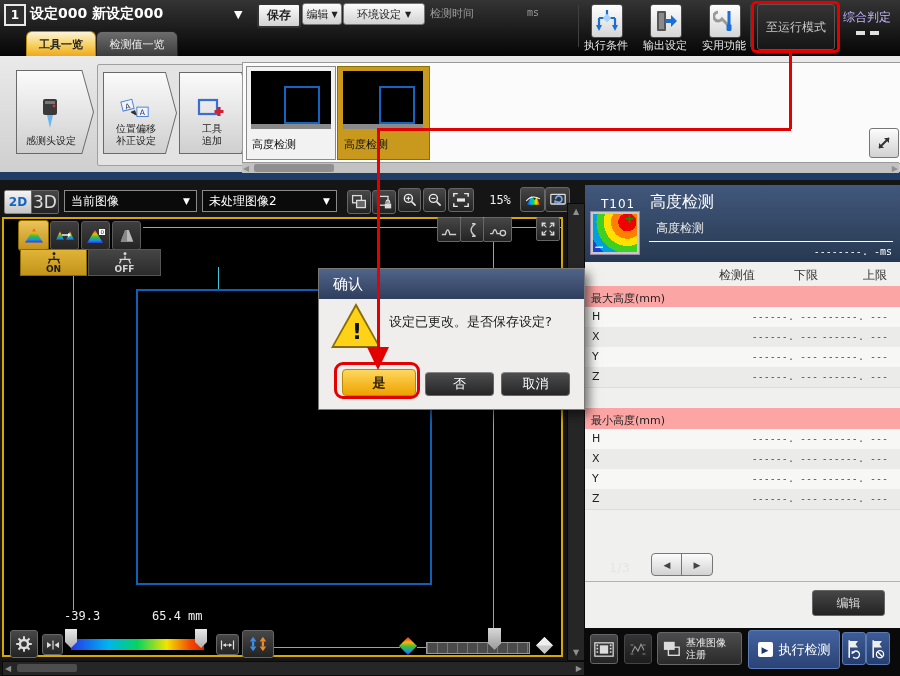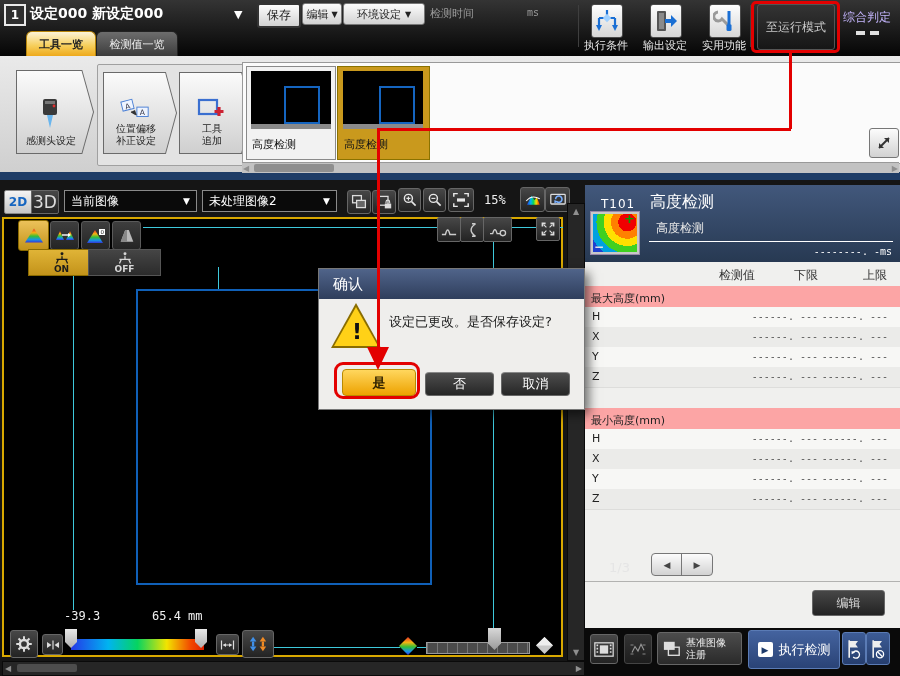--- a/index.html
+++ b/index.html
@@ -54,21 +54,21 @@
   </defs>
 </svg>
 
 <div class="abs" style="left:0;top:0;width:900px;height:56px;background:linear-gradient(#343434,#050505)"></div>
 
 <div class="abs fc" style="left:4px;top:4px;width:18px;height:18px;background:#2e2e2e;border:2px solid #e8e8e8;
             font-size:12px;font-weight:bold;color:#fff">1</div>
 <div class="abs tx" style="left:30px;top:5px;font-size:14px;font-weight:bold;color:#fff">设定000 新设定000</div>
 <div class="abs" style="left:234px;top:8px;color:#fff;font-size:11px">▼</div>
 
-<div class="abs fc lightbtn" style="left:257px;top:3px;width:40px;height:21px;font-size:12px;font-weight:normal;border:2px solid #333">保存</div>
+<div class="abs fc lightbtn" style="left:257px;top:3px;width:40px;height:21px;font-size:12px;font-weight:bold;border:2px solid #333">保存</div>
 <div class="abs fc lightbtn" style="left:302px;top:3px;width:38px;height:20px;font-size:11px;gap:3px">
   <span>编辑</span>
     <span style="font-size:8px">▼</span>
 </div>
 <div class="abs fc lightbtn" style="left:343px;top:3px;width:80px;height:20px;font-size:11px;gap:4px">
   <span>环境设定</span>
     <span style="font-size:8px">▼</span>
 </div>
 
 <div class="abs tx" style="left:430px;top:6px;font-size:11px;color:#9a9a9a">检测时间</div>
@@ -242,21 +242,21 @@
     <path d="M12 12 L17 17" stroke="#e8e8e8" stroke-width="2"></path>
     <path d="M5.5 8 h5" stroke="#e8e8e8" stroke-width="1.4"></path>
   </svg>
 </div>
 <div class="abs fc darkbtn" style="left:448px;top:188px;width:24px;height:22px">
   <svg width="18" height="16" viewBox="0 0 22 20">
     <path d="M2 6 V2 h5 M15 2 h5 v4 M20 14 v4 h-5 M7 18 H2 v-4" stroke="#e8e8e8" stroke-width="1.8" fill="none"></path>
     <rect x="6" y="8" width="10" height="4" fill="#e8e8e8"></rect>
   </svg>
 </div>
-<div class="abs tx mono" style="left:484px;top:193px;width:32px;text-align:left;font-size:12px;color:#f0f0f0">15%</div>
+<div class="abs tx mono" style="left:484px;top:193px;width:32px;text-align:center;font-size:12px;color:#f0f0f0">15%</div>
 
 <div class="abs fc darkbtn" style="left:520px;top:187px;width:23px;height:23px">
   <svg width="18" height="15" viewBox="0 0 22 20">
     <polygon points="3,17 9,5 13,11 16,7 20,17" fill="url(#rbh2)"></polygon>
     <path d="M2 12 q7 -9 18 -3" stroke="#fff" stroke-width="1.4" fill="none"></path>
   </svg>
 </div>
 <div class="abs fc darkbtn" style="left:545px;top:187px;width:23px;height:23px">
   <svg width="18" height="16" viewBox="0 0 22 20">
     <rect x="2" y="3" width="18" height="12" rx="1" stroke="#ddd" stroke-width="1.6" fill="none"></rect>
@@ -296,21 +296,21 @@
     <text x="14.5" y="6.2" font-size="5.5" fill="#222">0</text>
   </svg>
 </div>
 <div class="abs fc pyr" style="left:112px;top:221px;width:27px;height:27px;z-index:3">
   <svg width="18" height="15" viewBox="0 0 20 16">
     <polygon points="8,2 12,2 17,15 3,15" fill="#b9b9b9"></polygon>
     <polygon points="8,2 10,2 10,15 3,15" fill="#888"></polygon>
   </svg>
 </div>
 
-<div class="abs fc" style="left:28px;top:249px;width:65px;height:25px;background:linear-gradient(#e0b437,#c3931a);
+<div class="abs fc" style="left:20px;top:249px;width:65px;height:25px;background:linear-gradient(#e0b437,#c3931a);
             border:1px solid #8a6a00;z-index:3;flex-direction:column;color:#1a1a1a">
   <svg width="20" height="13" viewBox="0 0 20 14" style="color:#1a1a1a">
     <circle cx="10" cy="2" r="1.6" fill="currentColor"></circle>
     <path d="M10 4.5 v3 M4 8 h12 M6 8 L4 12.5 M14 8 L16 12.5" stroke="currentColor" stroke-width="1.4" fill="none"></path>
   </svg>
   <span style="font-size:9px;font-weight:bold;line-height:9px">ON</span>
 </div>
 <div class="abs fc" style="left:88px;top:249px;width:71px;height:25px;background:linear-gradient(#454545,#2b2b2b);
             border:1px solid #555;z-index:3;flex-direction:column;color:#d8d8d8">
   <svg width="20" height="13" viewBox="0 0 20 14">

